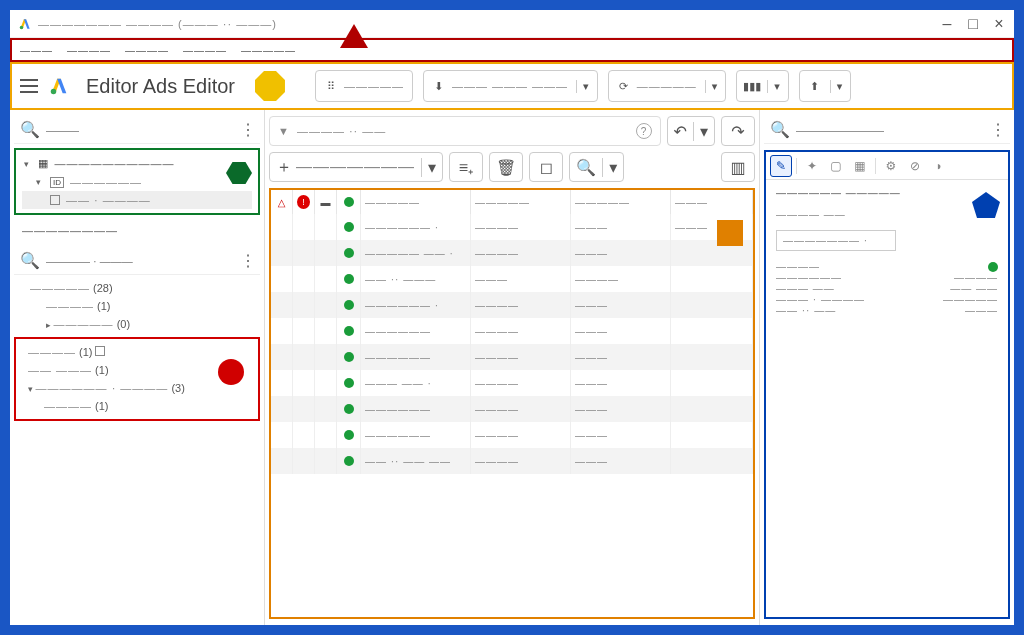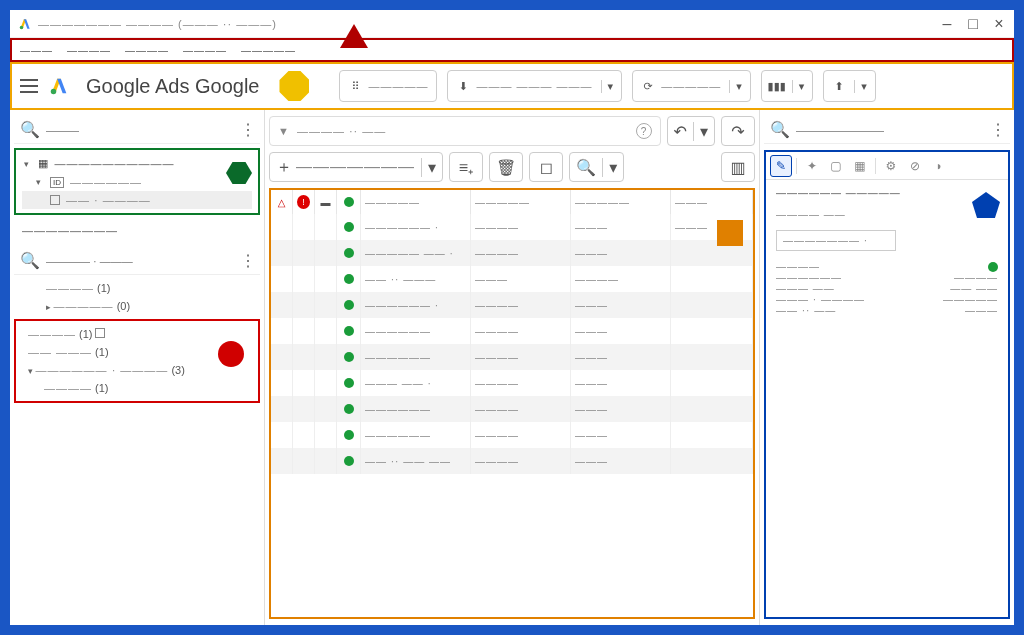--- a/index.html
+++ b/index.html
@@ -101,21 +101,21 @@
     <div class="hamburger">
         <span></span>
         <span></span>
         <span></span>
       </div>
     <svg class="logo-a" style="width:22px;height:22px" viewBox="0 0 24 24">
         <path d="M4 20 L10 4 L14 4 L8 20 Z" fill="#fbbc04"></path>
         <path d="M14 4 L20 20 L16 20 L10 4 Z" fill="#4285f4"></path>
         <circle cx="6" cy="18" r="3" fill="#34a853"></circle>
       </svg>
-    <span class="app-title">Google Ads Google</span>
+    <span class="app-title">Editor Ads Editor</span>
     <div class="yellow-oct"></div>
     <div style="flex:0 0 10px"></div>
     <div class="tbtn">
       <span class="ico">⠿</span>
       <span class="dash">—————</span>
     </div>
     <div class="tbtn">
       <span class="ico">⬇</span>
       <span class="dash">——— ——— ———</span>
       <span class="split">▾</span>
@@ -164,20 +164,21 @@
 
       <div class="side-label dash">————————</div>
 
       <div class="search-row">
         <span>🔍</span>
         <input placeholder="———— · ———" style="">
         <span class="dots">⋮</span>
       </div>
 
       <div id="side-items">
+          <div class="list-row" style="padding-left: 16px;"><span class="dash">—————</span> (28)</div>
           <div class="list-row" style="padding-left: 32px;"><span class="dash">————</span> (1)</div>
           <div class="list-row" style="padding-left: 32px;"><span class="caret">▸</span> <span class="dash">—————</span> (0)</div>
         </div>
 
       <div class="red-box">
         <div class="red-circle"></div>
         <div id="red-items">
             <div class="list-row" style="padding-left: 6px;"><span class="dash">————</span> (1)<span class="ext-ico"></span></div>
             <div class="list-row" style="padding-left: 6px;"><span class="dash">—— ———</span> (1)</div>
             <div class="list-row" style="padding-left: 6px;"><span class="caret">▾</span> <span class="dash">—————— · ————</span> (3)</div>

